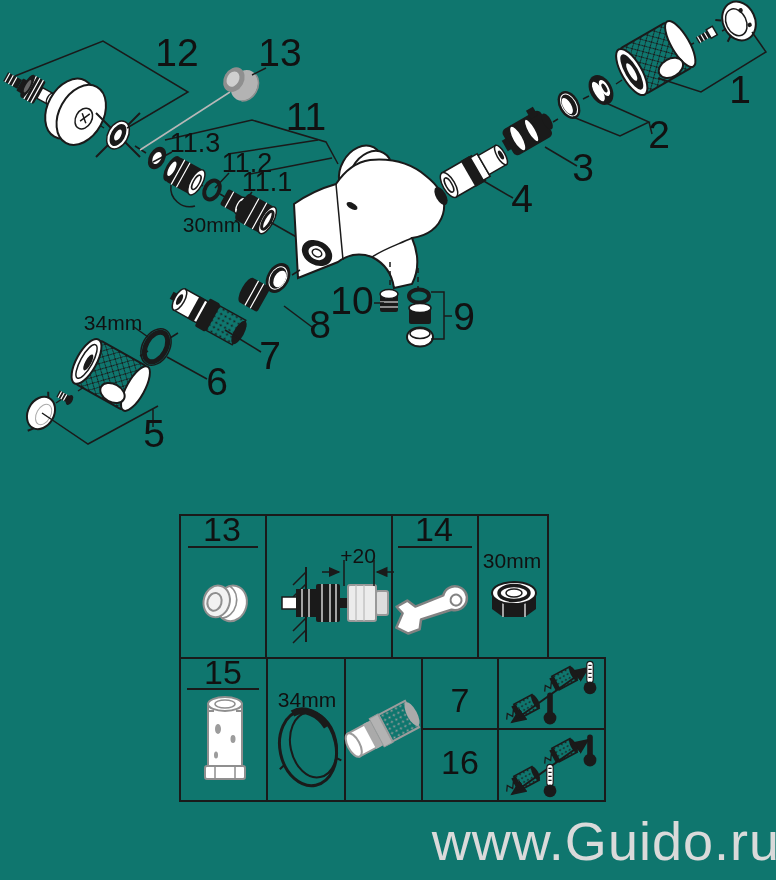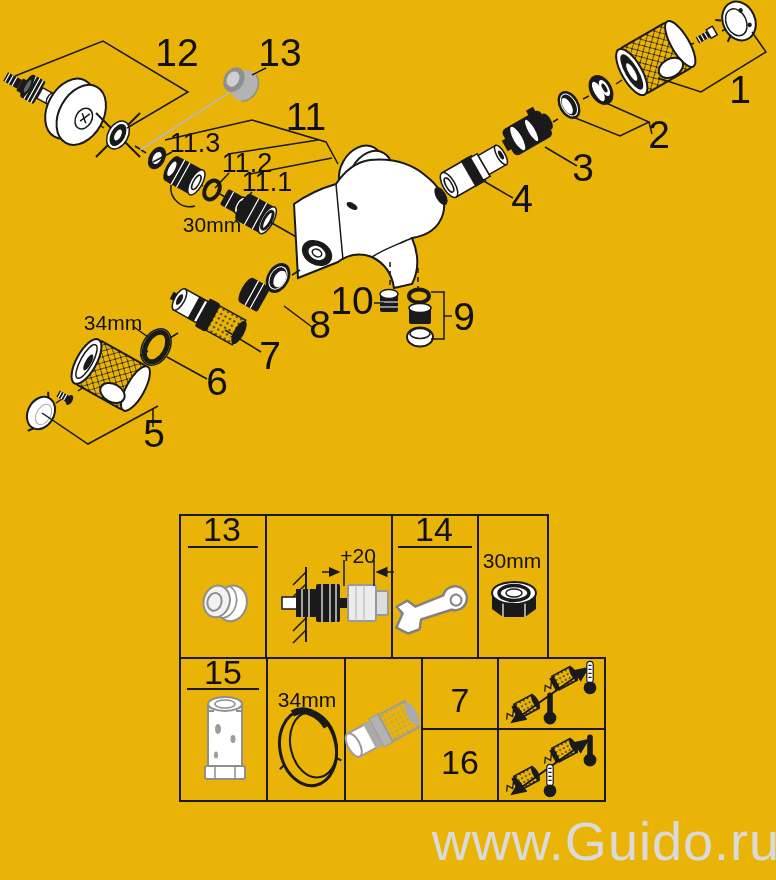--- a/index.html
+++ b/index.html
@@ -1,16 +1,16 @@
 <!DOCTYPE html>
 <html><head>
 <meta charset="utf-8">
 <style>
   html,body{margin:0;padding:0;background:#fff;}
-  .stage{position:relative;width:776px;height:880px;background:#eab308;overflow:hidden;}
+  .stage{position:relative;width:776px;height:880px;background:#0f766e;overflow:hidden;}
   svg{display:block;}
   
   .s  {stroke:#1a1a1a;stroke-width:2;fill:#fff;}
   .s1 {stroke:#1a1a1a;stroke-width:1.5;fill:#fff;}
   .d  {fill:#1a1a1a;stroke:none;}
   .ln {stroke:#1a1a1a;stroke-width:1.5;fill:none;}
   .lt {stroke:#1a1a1a;stroke-width:2;fill:none;}
   .wl {stroke:#ffffff;stroke-width:1.2;fill:none;}
   .dash{stroke:#1a1a1a;stroke-width:1.5;fill:none;stroke-dasharray:5 4;}
   .grayln{stroke:#b8b8b8;stroke-width:1.5;fill:none;}

